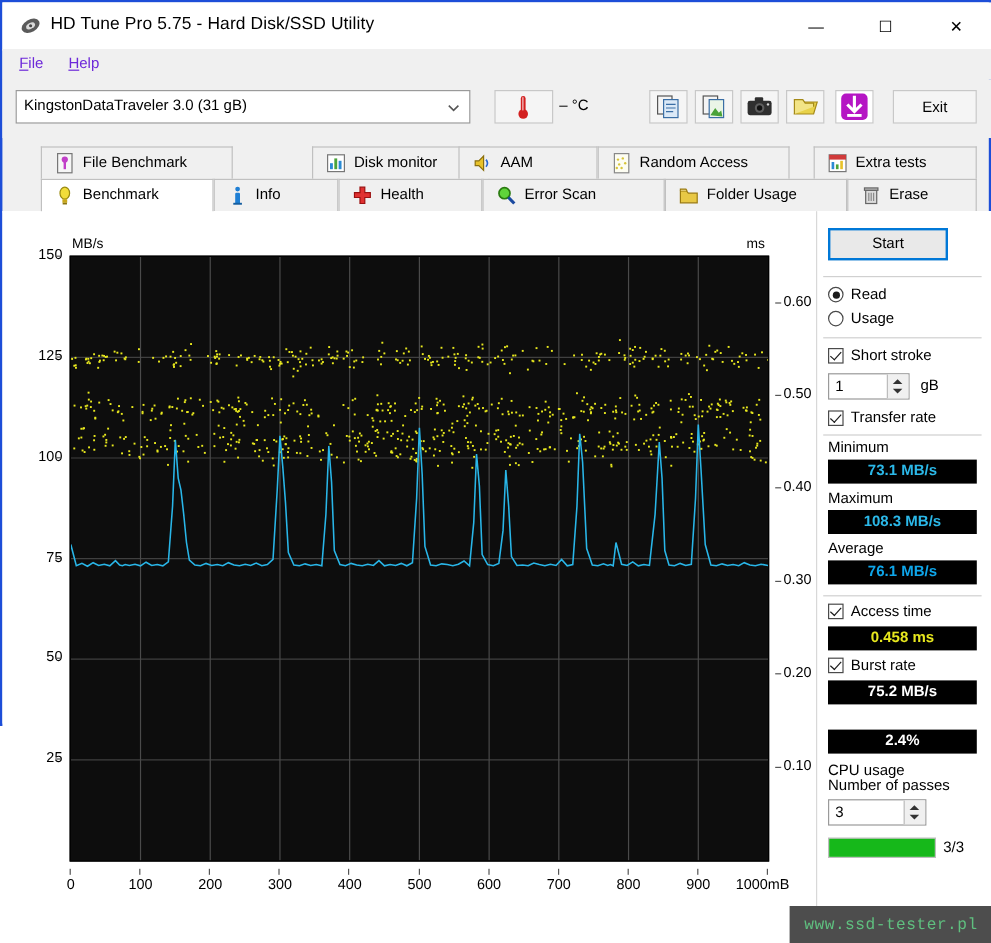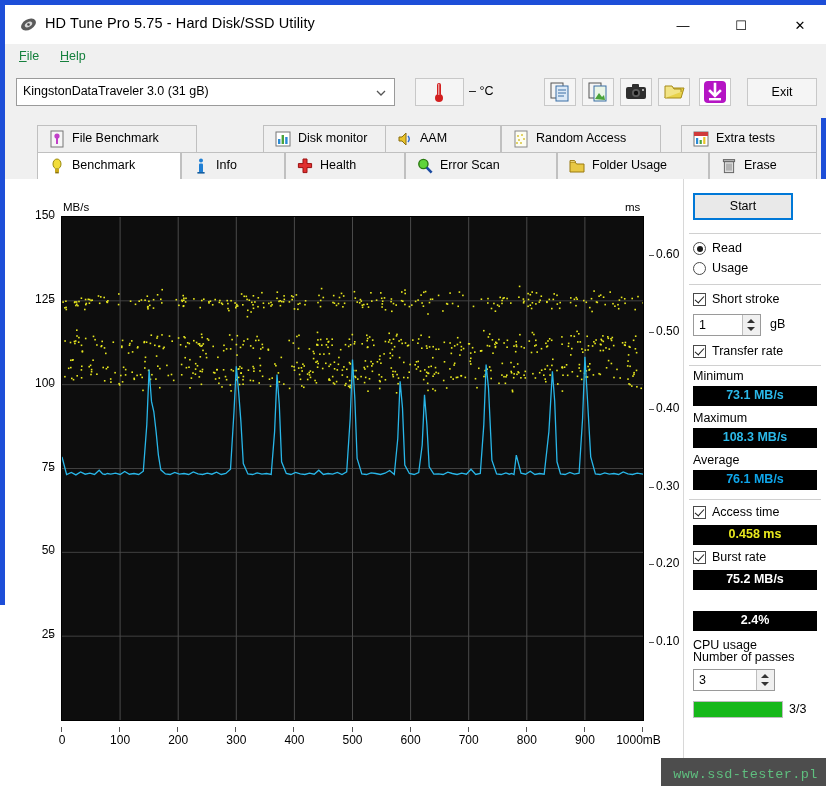--- a/index.html
+++ b/index.html
@@ -3,33 +3,33 @@
 <meta charset="utf-8">
 <style>
   html,body{margin:0;padding:0;}
   body{
     width:826px;height:786px;overflow:hidden;
     background:#ffffff;
     font-family:"Liberation Sans", sans-serif;
     font-size:12px;color:#000;
     -webkit-font-smoothing:antialiased;
   }
-  .app{position:relative;width:826px;height:605px;box-sizing:border-box;border:5px solid #1d4ed8;background:#f0f0f0;}
+  .app{position:relative;width:826px;height:605px;box-sizing:border-box;border:2px solid #1d4ed8;background:#f0f0f0;}
 
   
   .titlebar{position:absolute;left:0;top:0;width:824px;height:39px;background:#ffffff;border-bottom:1px solid #e8e8e8;}
   .title-icon{position:absolute;left:15px;top:11px;width:17px;height:17px;}
   .title-text{position:absolute;left:40px;top:10px;font-size:14.5px;color:#000;white-space:nowrap;letter-spacing:0.1px;}
   .wbtn{position:absolute;top:0;width:46px;height:39px;cursor:default;}
   .wbtn span{position:absolute;left:50%;top:50%;transform:translate(-50%,-50%);font-size:13px;color:#000;line-height:1;}
   .wmin{left:655px;} .wmax{left:713px;} .wclose{left:772px;}
 
   
   .menubar{position:absolute;left:0;top:39px;width:824px;height:25px;background:#f0f0f0;}
-  .menu-item{position:absolute;top:4px;font-size:12.5px;color:#15803d;padding:1px 3px;cursor:default;}
+  .menu-item{position:absolute;top:4px;font-size:12.5px;color:#6d28d9;padding:1px 3px;cursor:default;}
   .menu-item u{text-decoration:underline;}
   .menu-file{left:11px;} .menu-help{left:52px;}
 
   
   .toolbar{position:absolute;left:0;top:64px;width:824px;height:49px;background:#f0f0f0;}
   .drive-select{position:absolute;left:11px;top:9px;width:379px;height:28px;background:#fff;border:1px solid #9a9a9a;box-sizing:border-box;cursor:default;}
   .drive-select .val{position:absolute;left:6px;top:5px;font-size:12.5px;color:#000;white-space:nowrap;}
   .drive-select .chev{position:absolute;right:8px;top:9px;width:10px;height:10px;}
   .temp-box{position:absolute;left:410px;top:9px;width:49px;height:28px;border:1px solid #c8c8c8;background:#f5f5f5;box-sizing:border-box;}
   .temp-val{position:absolute;left:464px;top:15px;font-size:12.5px;color:#000;white-space:nowrap;}

